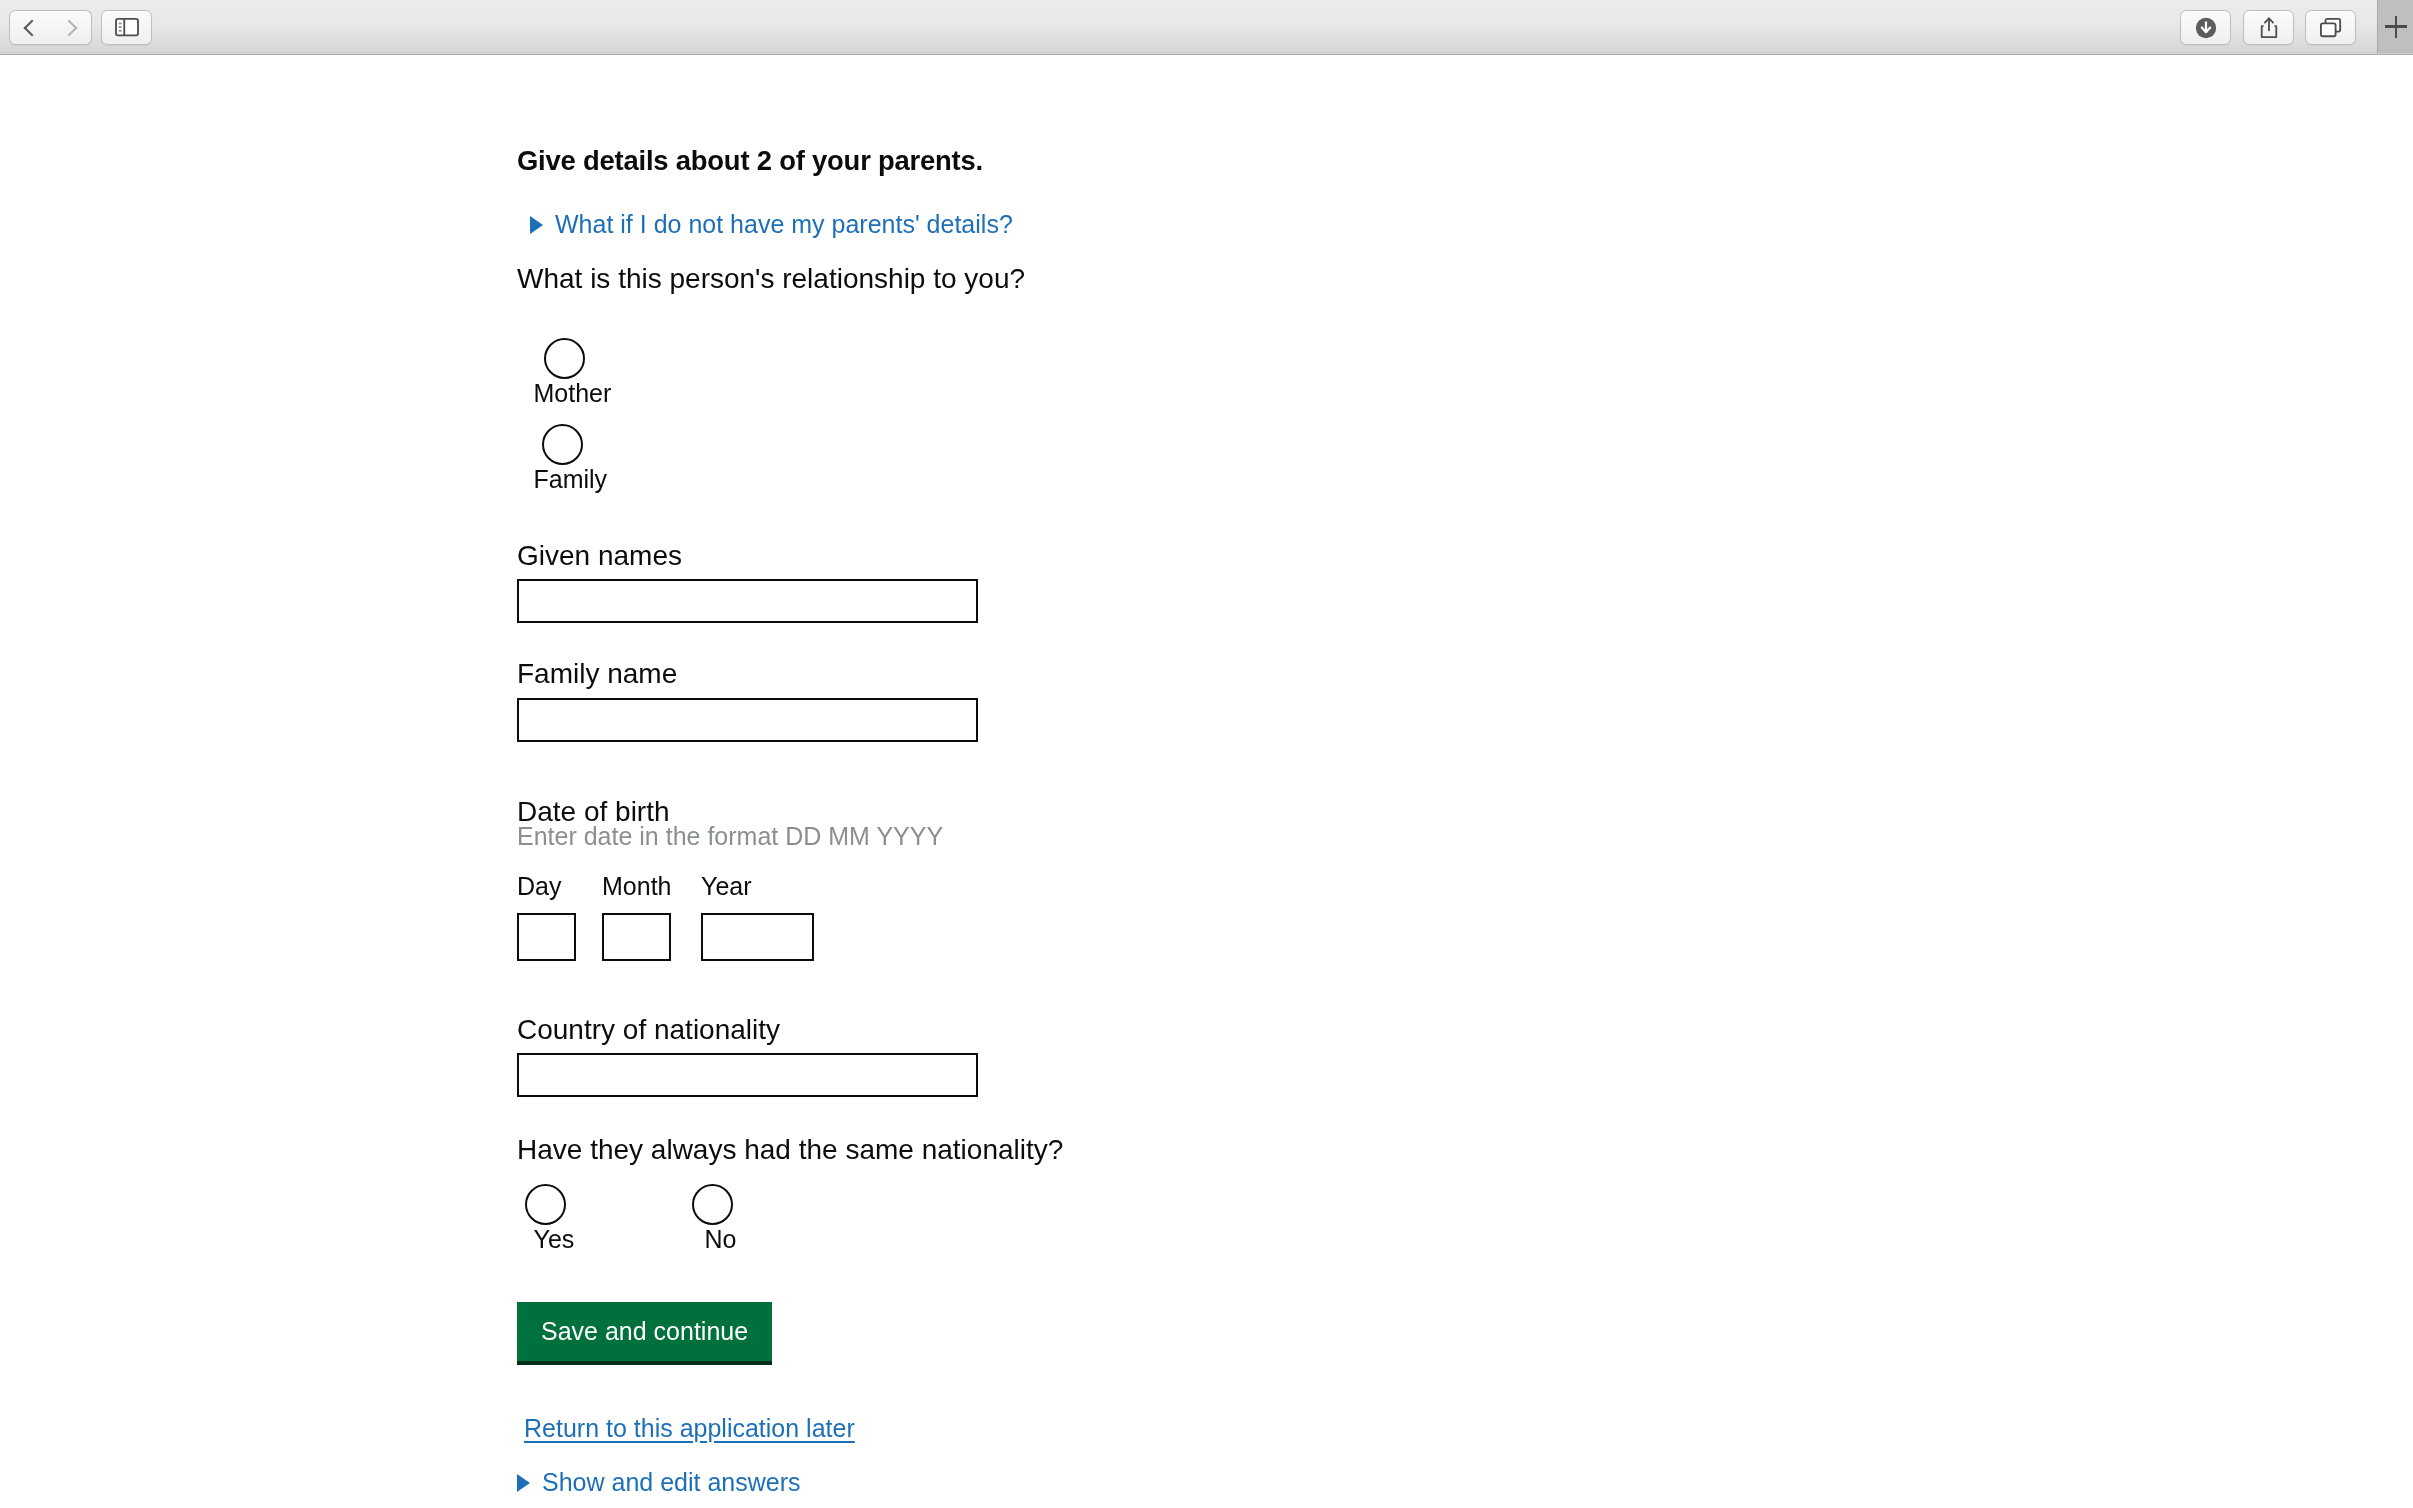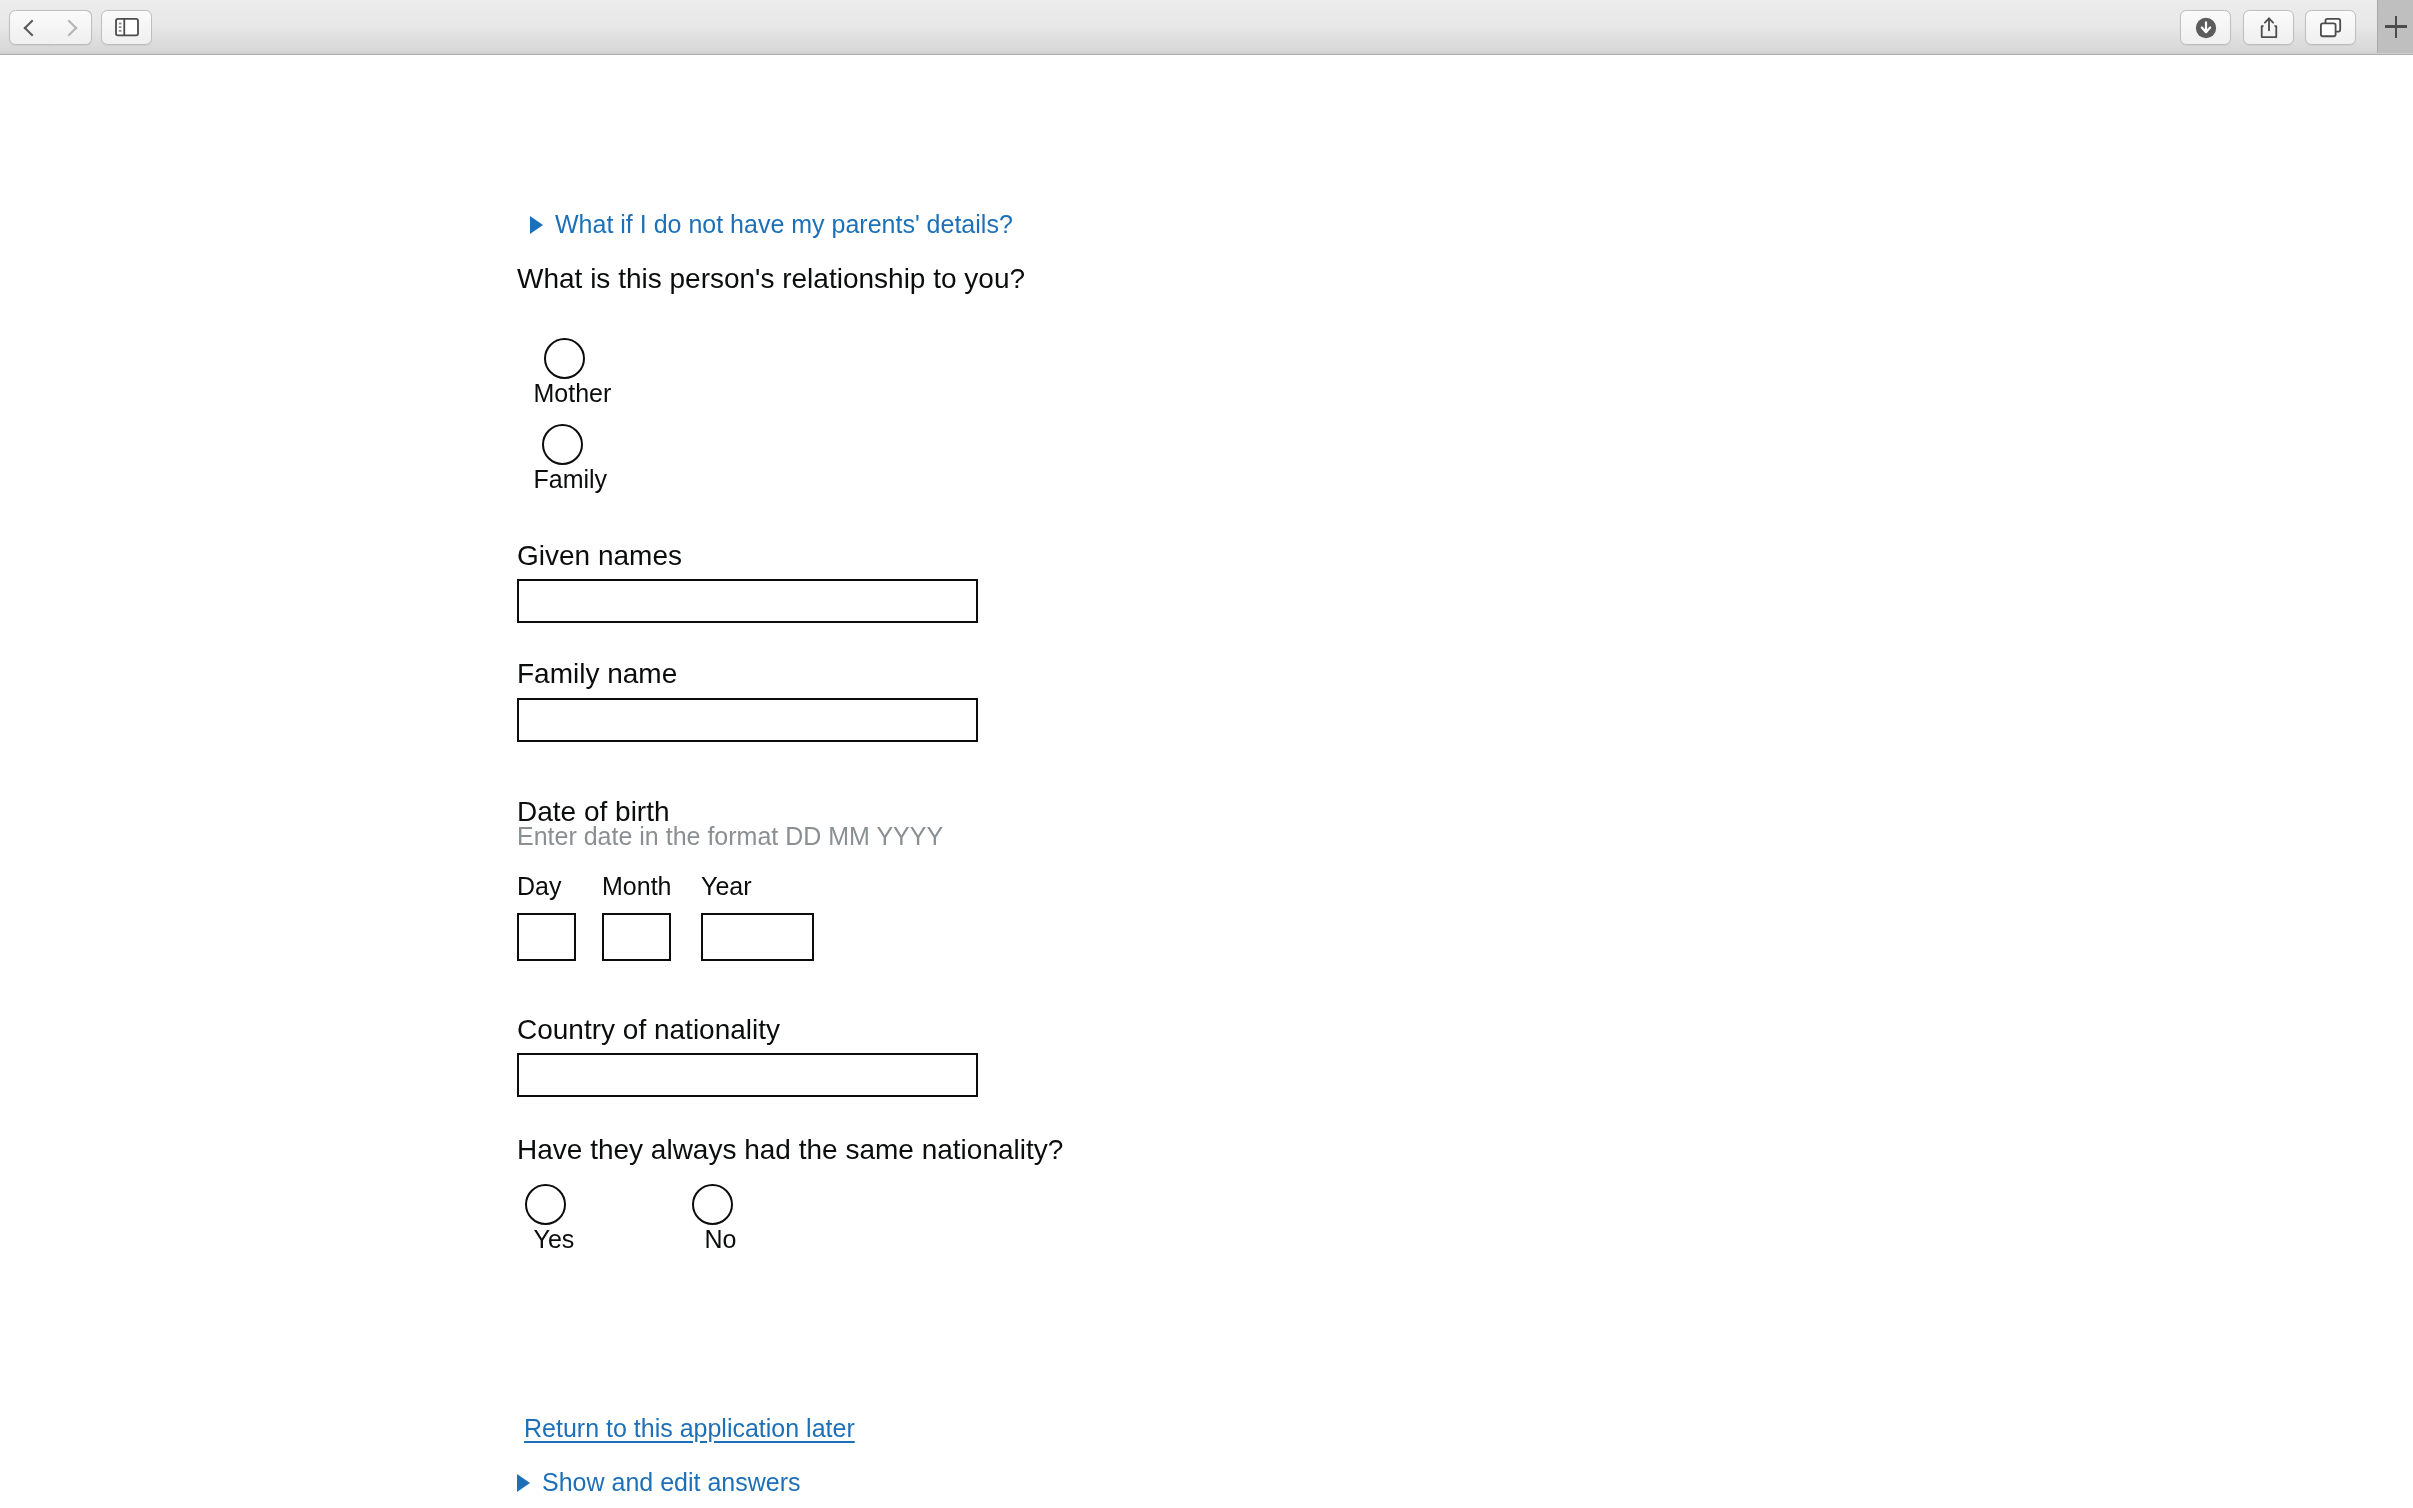--- a/index.html
+++ b/index.html
@@ -179,20 +179,21 @@
   </div>
 
   <div id="newtab-btn">
     <span class="plus-v"></span>
     <span class="plus-h"></span>
   </div>
 </div>
 
 <div id="page">
 
+  <div id="page-title">Give details about 2 of your parents.</div>
 
   <div class="details-row" id="details-parents">
     <span class="tri"></span>
     <span>What if I do not have my parents' details?</span>
   </div>
 
   <div class="q-label" style="top:208px">What is this person's relationship to you?</div>
 
   <div class="radio-row" style="left:517px; top:283px">
     <span class="radio"></span>
@@ -229,20 +230,21 @@
   <div class="radio-row" style="left:517px; top:1129px">
     <span class="radio"></span>
     <span class="radio-label">Yes</span>
   </div>
 
   <div class="radio-row" style="left:688px; top:1129px">
     <span class="radio"></span>
     <span class="radio-label">No</span>
   </div>
 
+  <button id="save-btn">Save and continue</button>
 
   <a id="return-link">Return to this application later</a>
 
   <div class="details-row" id="details-answers">
     <span class="tri"></span>
     <span>Show and edit answers</span>
   </div>
 
 </div>
 

